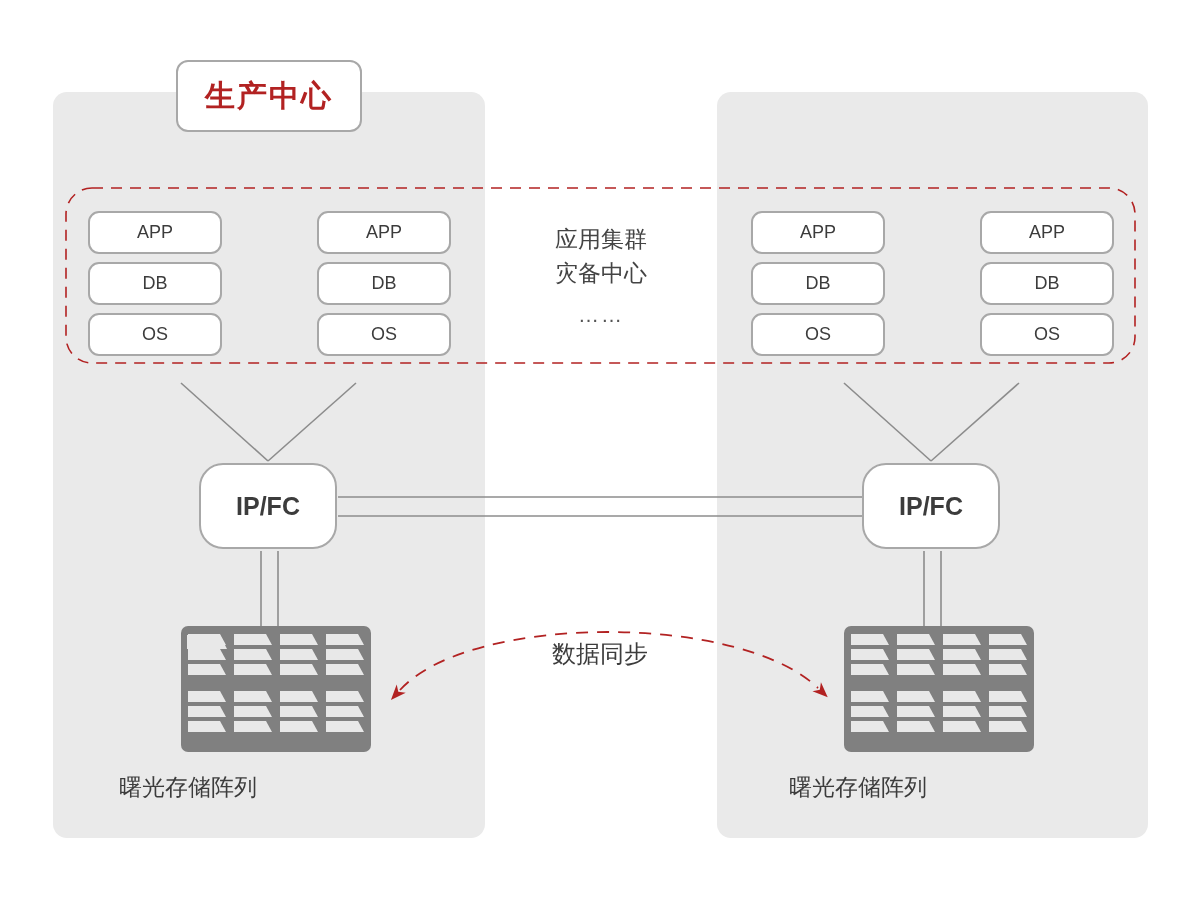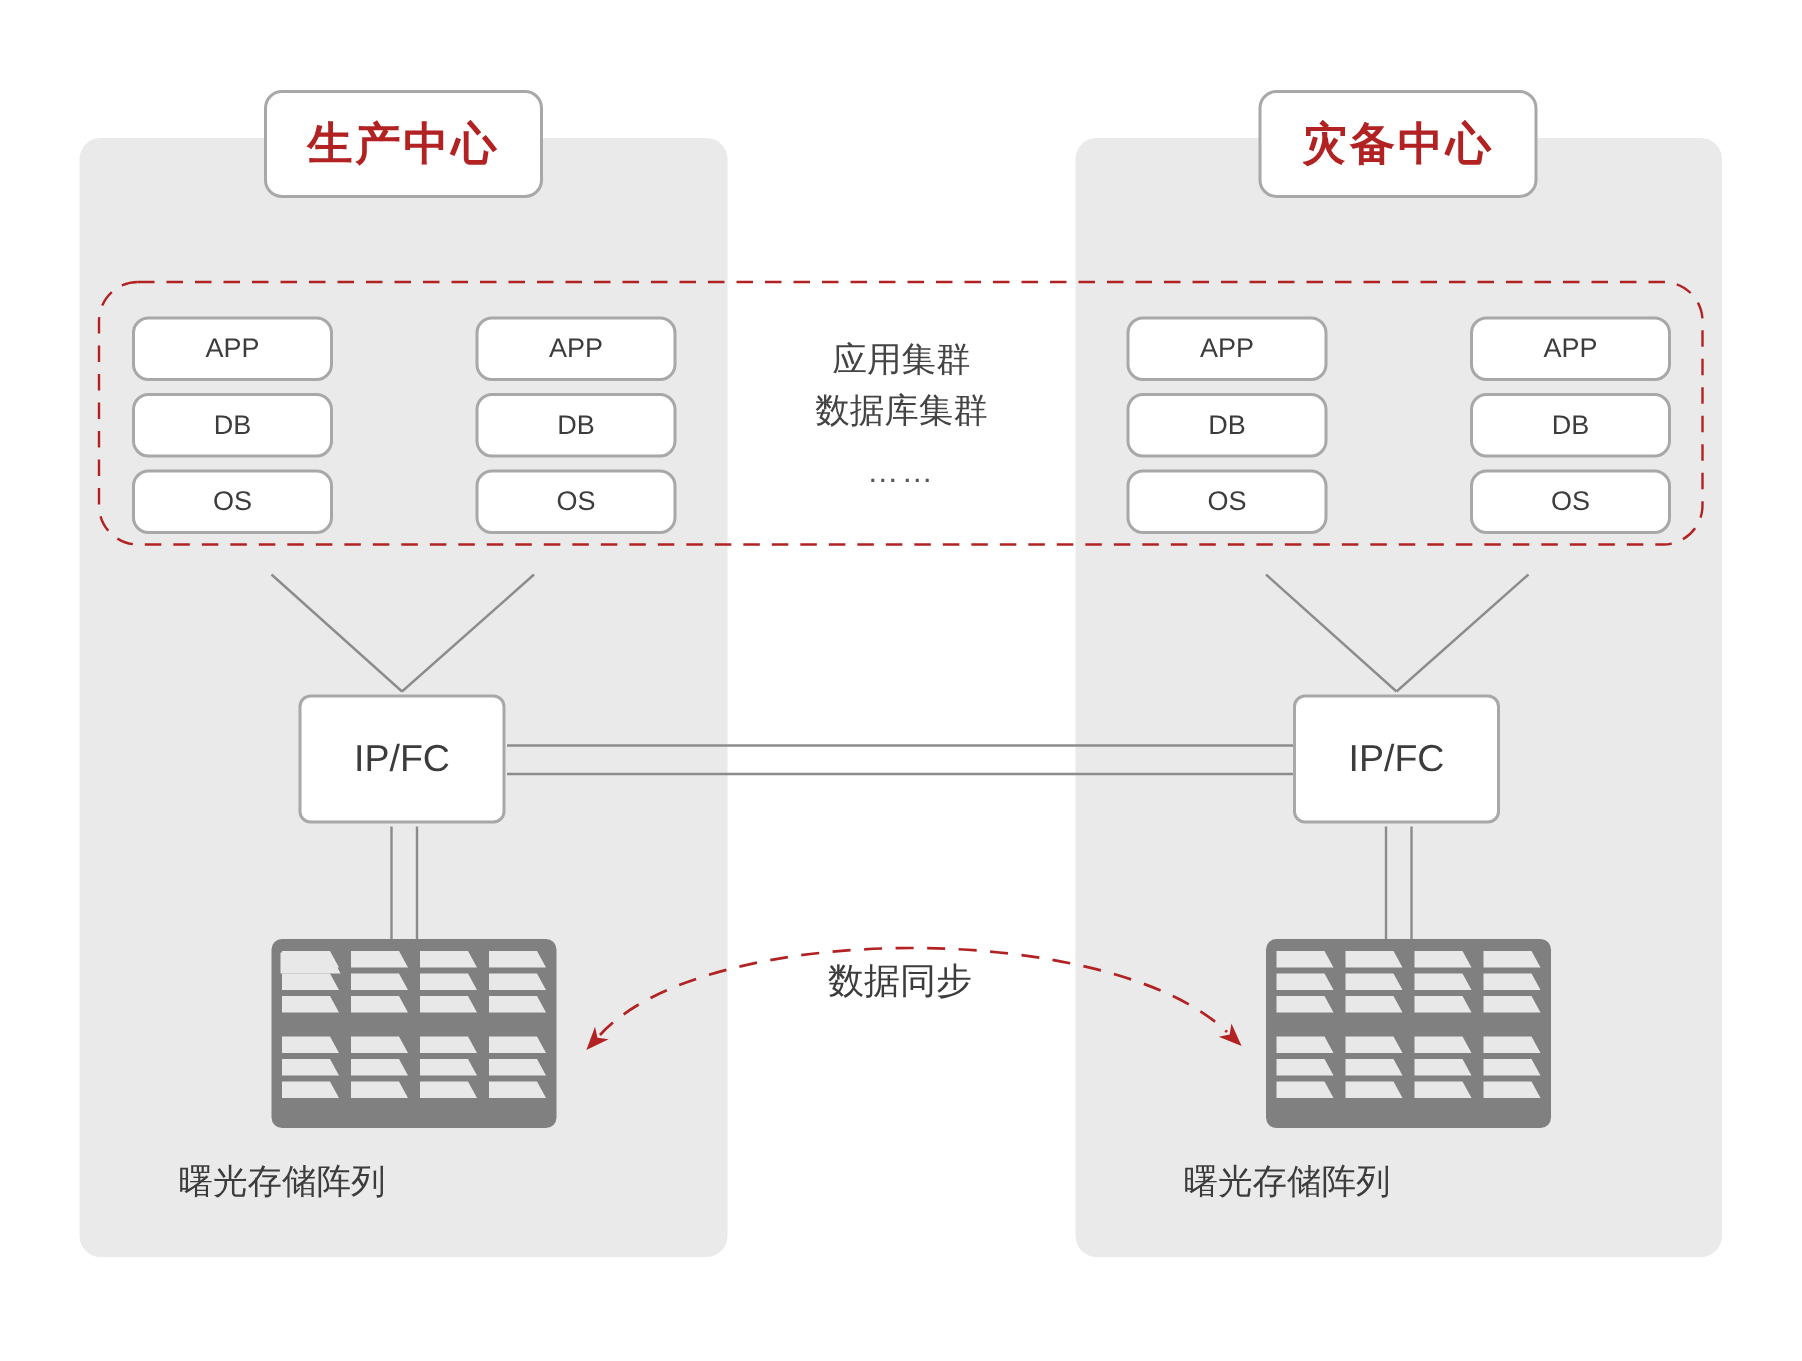--- a/index.html
+++ b/index.html
@@ -70,28 +70,29 @@
     width: 134px;
     height: 43px;
   }
 
   
   .ipfc-box {
     position: absolute;
     box-sizing: border-box;
     background: #ffffff;
     border: 2px solid #a8a8a8;
-    border-radius: 8px;
+    border-radius: 24px;
     display: flex;
     align-items: center;
     justify-content: center;
     color: #3c3c3c;
     font-size: 25px;
     width: 138px;
     height: 86px;
+    font-weight: bold;
   }
   #ipfc-left  { left: 199px; top: 463px; }
   #ipfc-right { left: 862px; top: 463px; }
 
   
   .cluster-caption {
     position: absolute;
     left: 481px;
     top: 222px;
     width: 240px;
@@ -185,41 +186,40 @@
       <line x1="924" y1="551" x2="924" y2="627"></line>
       <line x1="941" y1="551" x2="941" y2="627"></line>
     </g>
 
     <g>
       <path d="M 400,690 C 470,613 740,613 818,688" fill="none" stroke="#b22222" stroke-width="1.8" stroke-dasharray="12 9" marker-start="url(#arrow-left)" marker-end="url(#arrow-right)"></path>
     </g>
   </svg>
 
   <div class="site-title" id="title-left">生产中心</div>
-  <div class="site-title" id="title-right">灾备中心</div>
 
   <div class="node-box" style="left:88px;  top:211px;">APP</div>
   <div class="node-box" style="left:88px;  top:262px;">DB</div>
   <div class="node-box" style="left:88px;  top:313px;">OS</div>
 
   <div class="node-box" style="left:317px; top:211px;">APP</div>
   <div class="node-box" style="left:317px; top:262px;">DB</div>
   <div class="node-box" style="left:317px; top:313px;">OS</div>
 
   <div class="node-box" style="left:751px;  top:211px;">APP</div>
   <div class="node-box" style="left:751px;  top:262px;">DB</div>
   <div class="node-box" style="left:751px;  top:313px;">OS</div>
 
   <div class="node-box" style="left:980px; top:211px;">APP</div>
   <div class="node-box" style="left:980px; top:262px;">DB</div>
   <div class="node-box" style="left:980px; top:313px;">OS</div>
 
   <div class="cluster-caption">
     <div>应用集群</div>
-    <div>数据库集群</div>
+    <div>灾备中心</div>
     <span class="dots">……</span>
   </div>
 
   <div class="ipfc-box" id="ipfc-left">IP/FC</div>
   <div class="ipfc-box" id="ipfc-right">IP/FC</div>
 
   <div class="sync-caption">数据同步</div>
 
   <svg class="storage-array" id="storage-left" viewBox="0 0 192 128">
     <rect x="1" y="1" width="190" height="126" rx="7" ry="7" fill="#808080"></rect>

